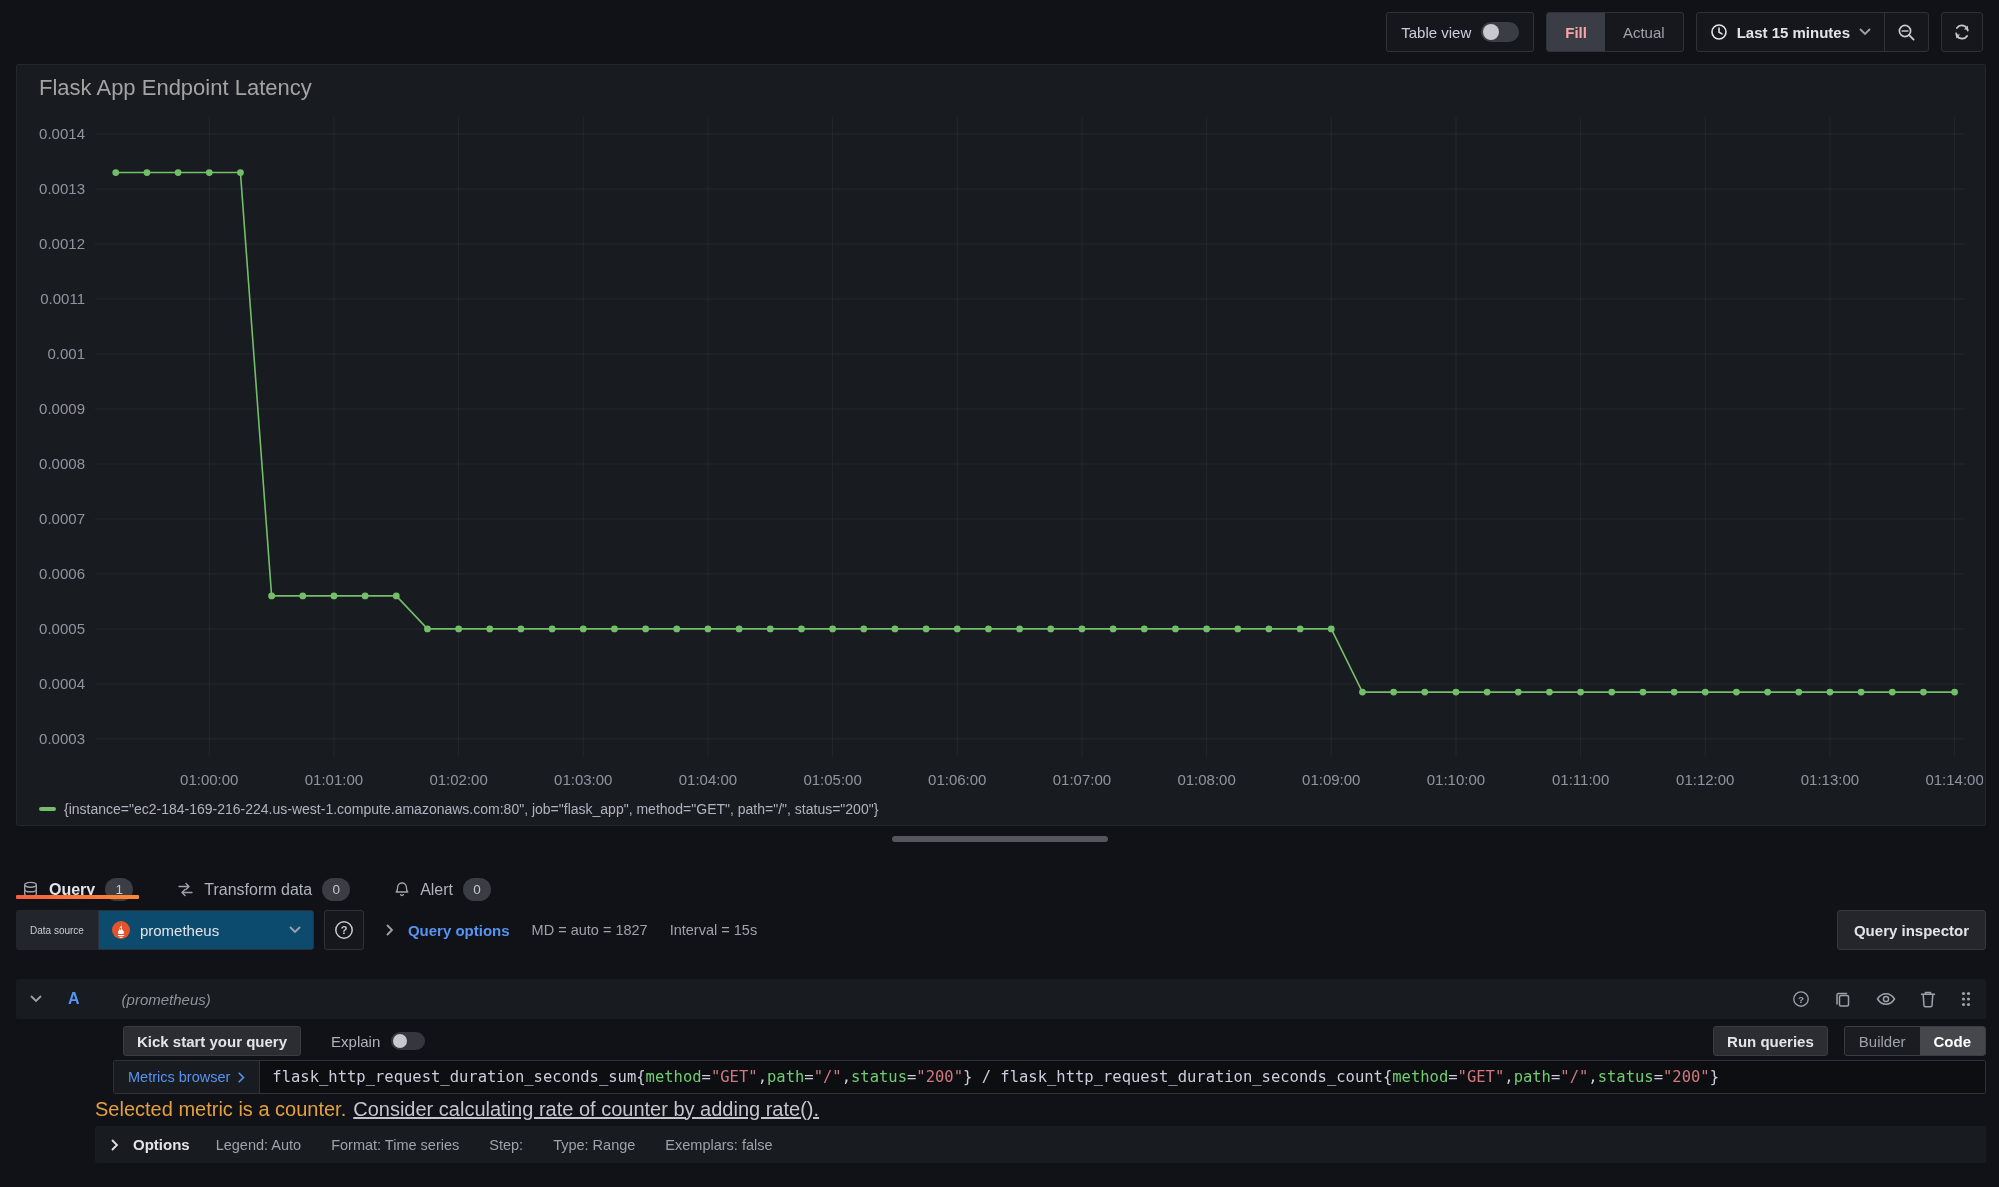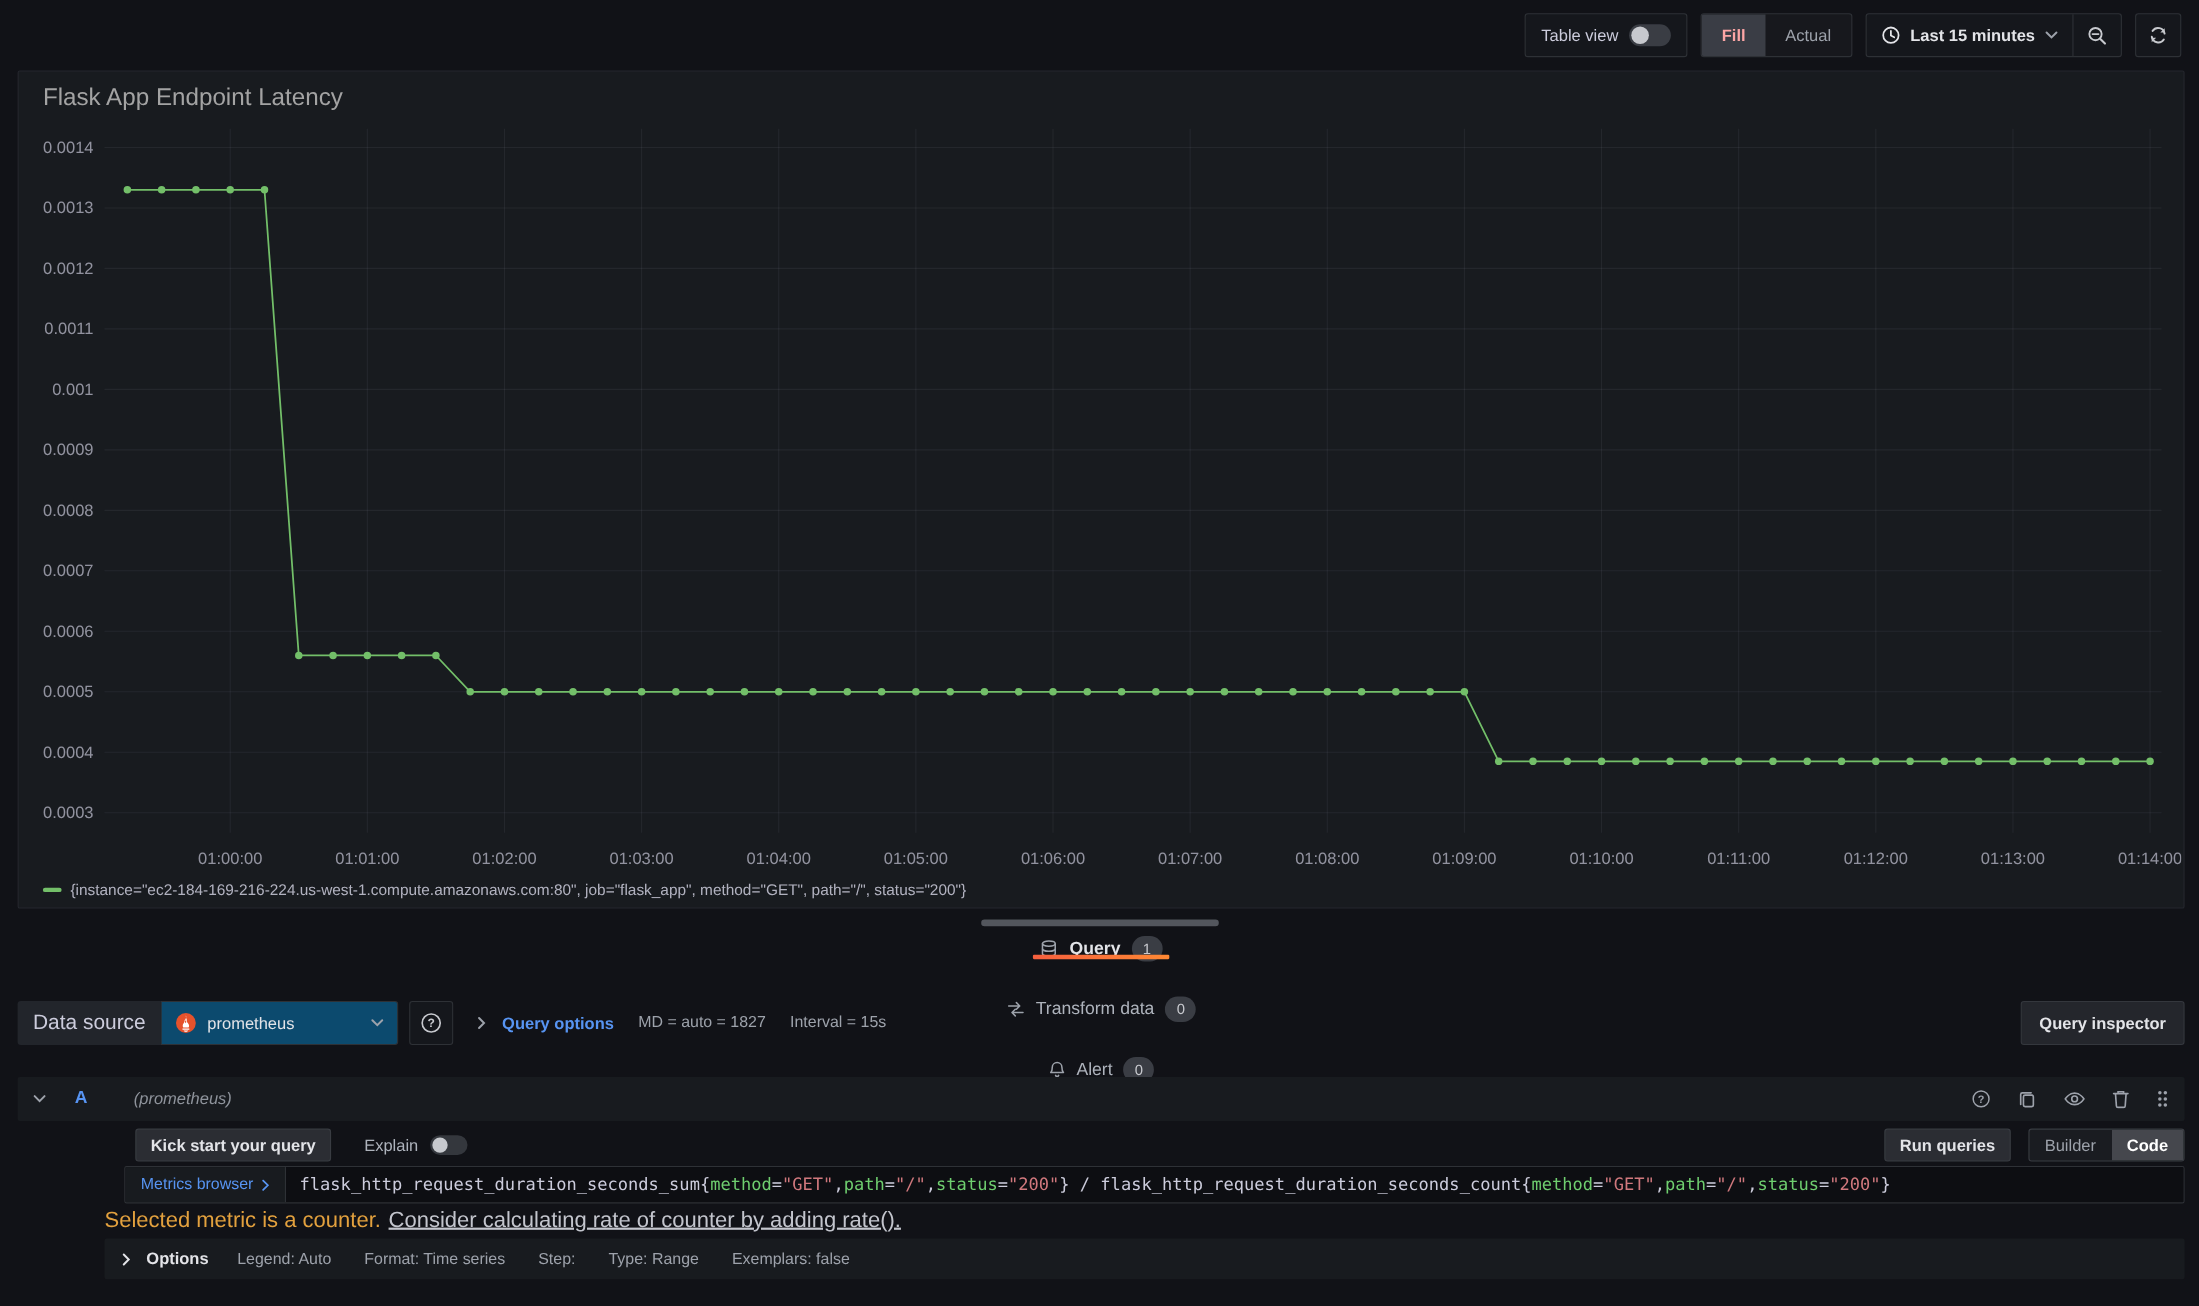--- a/index.html
+++ b/index.html
@@ -32,35 +32,35 @@
   .legend-row { position:absolute; left:22px; bottom:8px; display:flex; align-items:center; gap:8px; cursor:pointer; }
   .legend-mark { width:17px; height:4px; border-radius:2px; background:#73bf69; }
   .legend-label { font-size:14px; color:rgba(204,204,220,0.85); }
 
   
   .resize-handle { position:absolute; top:836px; left:50%; transform:translateX(-50%);
     width:216px; height:6px; border-radius:3px; background:#53565d; cursor:row-resize; }
 
   
   .tabs-row { position:absolute; top:851px; left:16px; right:13px; height:50px;
-    display:flex; align-items:center; gap:32px;flex-direction:column; }
+    display:flex; align-items:flex-end; gap:32px; }
   .tab { display:flex; align-items:center; gap:10px; padding:0 6px; position:relative;
     font-size:16px; color:#ccccdc; cursor:pointer; }
   .tab .tab-label { font-weight:bold; color:#e3e4e8; }
   .tab.inactive .tab-label { font-weight:normal; color:#aeb3bc; }
   .tab.active::after { content:""; position:absolute; left:0; right:0; bottom:2px; height:4px;
     background:linear-gradient(90deg,#f55f3e,#ff8833); border-radius:1px; }
   .badge { min-width:28px; height:23px; padding:0 9px; border-radius:12px; background:#3a3d44;
     color:#c7c9ce; font-size:13.5px; display:flex; align-items:center; justify-content:center; }
   .tab-icon { color:#9da2ab; display:flex; }
 
   
   .ds-row { position:absolute; top:908px; left:16px; right:13px; height:44px; display:flex; align-items:center; }
   .ds-label { height:40px; display:flex; align-items:center; padding:0 14px; background:#22252b;
-    border-radius:3px 0 0 3px; font-size:19px; color:#ccccdc; }
+    border-radius:3px 0 0 3px; font-size:10px; color:#ccccdc; }
   .ds-select { height:40px; width:216px; display:flex; align-items:center; gap:9px; padding:16px 12px;
     background:#0c4a6e; border:1px solid #2e3136; border-radius:0 3px 3px 0; cursor:pointer; }
   .ds-select .ds-name { flex:1; font-size:15px; color:#e3e4e8; }
   .help-btn { width:40px; height:40px; margin-left:10px; display:flex; align-items:center; justify-content:center;
     border:1px solid #2e3136; border-radius:3px; background:#15171c; cursor:pointer; }
   .qo-wrap { display:flex; align-items:center; gap:14px; margin-left:22px; }
   .qo-link { font-size:15px; font-weight:bold; color:#5794f2; cursor:pointer; }
   .qo-stats { font-size:14.5px; color:#9da2ab; margin-left:8px; }
   .qi-btn { margin-left:auto; height:40px; display:flex; align-items:center; padding:0 16px;
     background:#24262c; border:1px solid #34373d; border-radius:3px;

